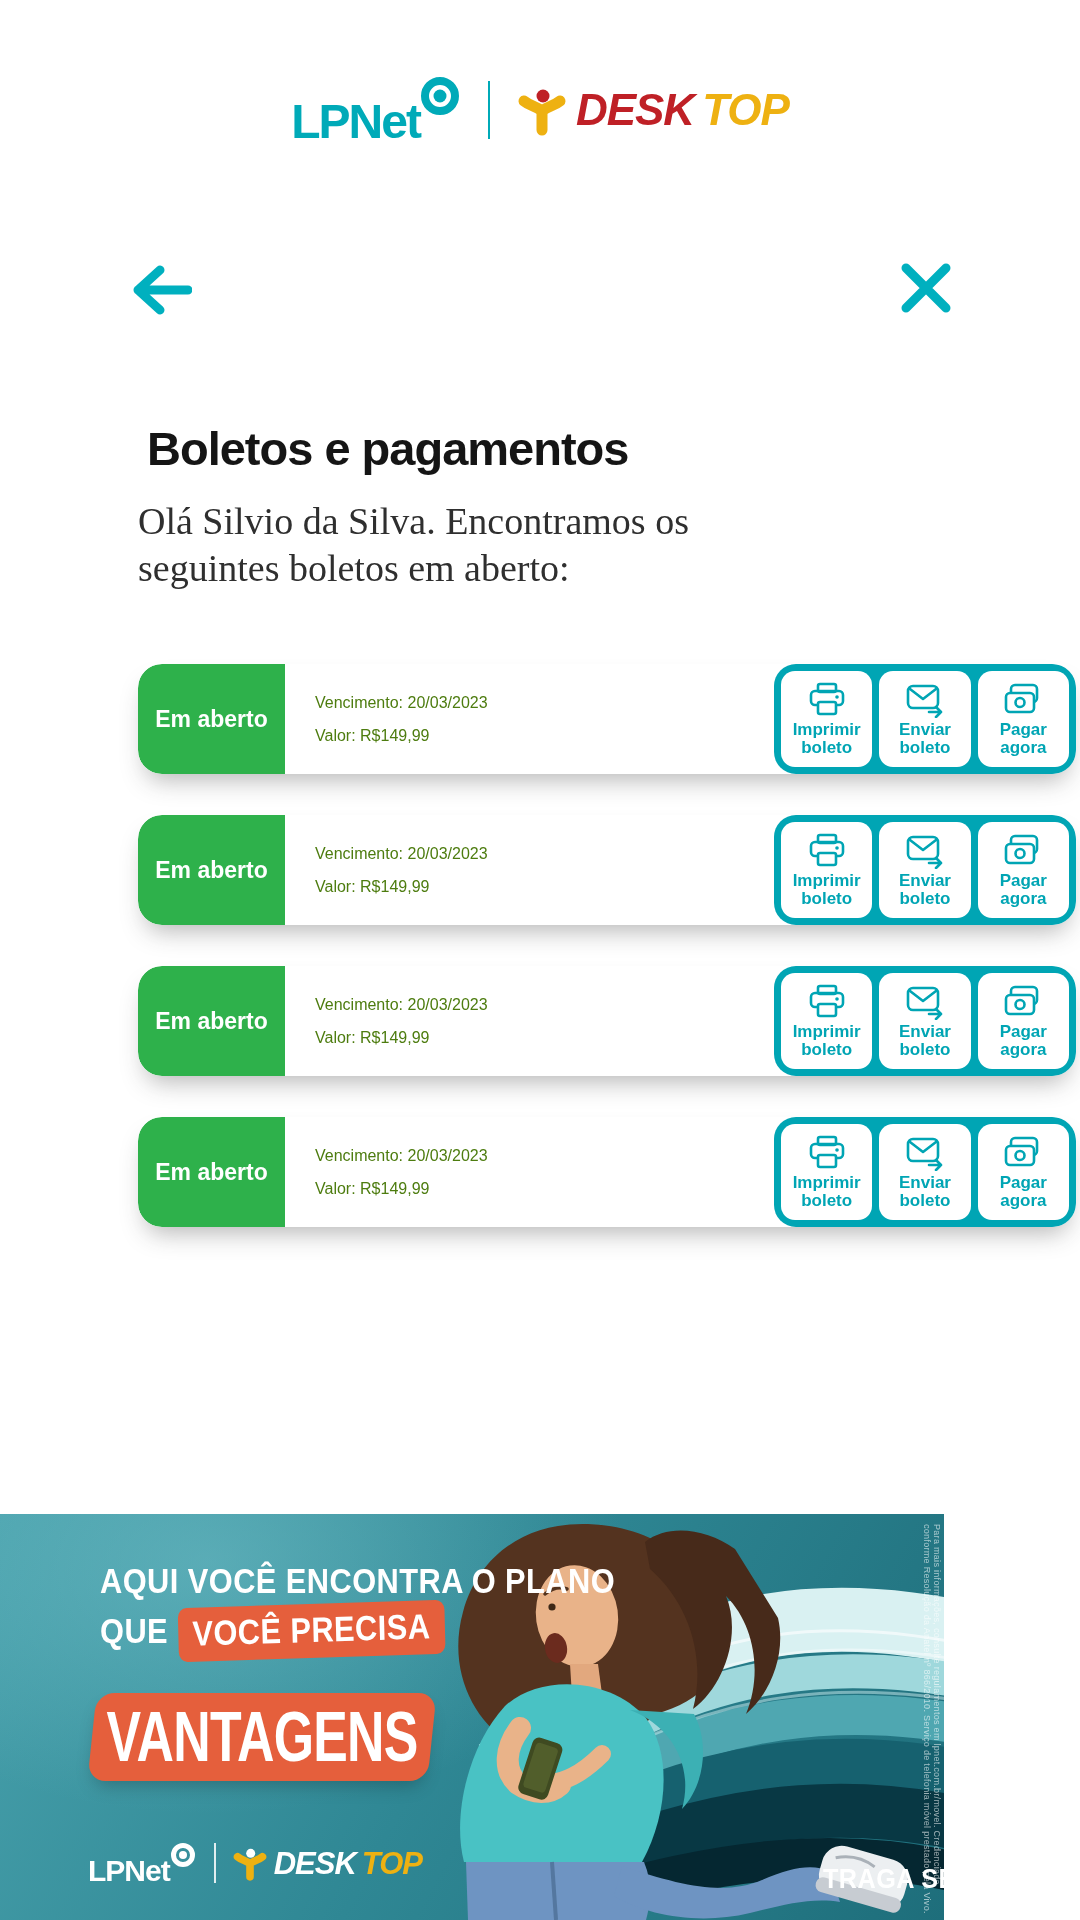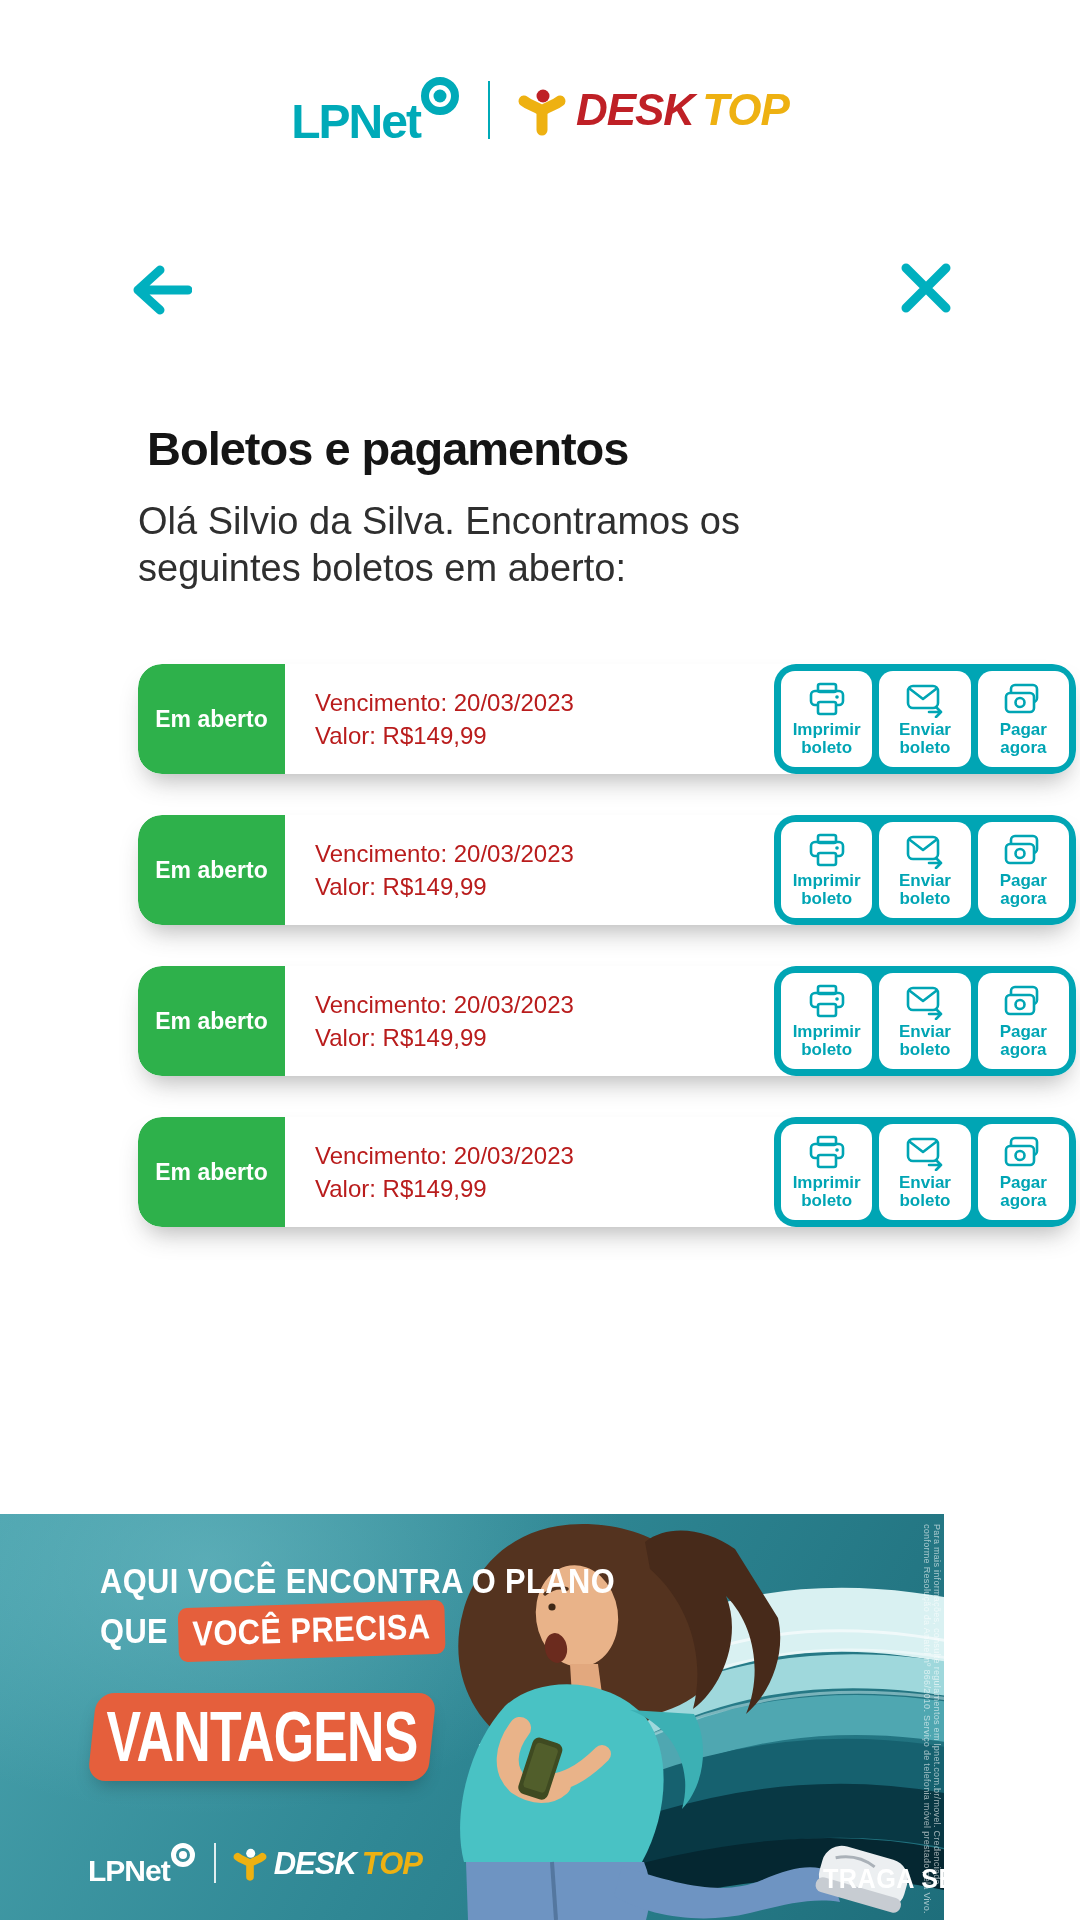--- a/index.html
+++ b/index.html
@@ -23,38 +23,38 @@
   
   .back-btn{position:absolute;left:132px;top:262px;width:60px;height:56px;background:none;border:none;cursor:pointer;padding:0;}
   .close-btn{position:absolute;left:898px;top:258px;width:56px;height:60px;background:none;border:none;cursor:pointer;padding:0;}
   
   .page-title{
     position:absolute;left:138px;top:412px;font-size:47px;font-weight:800;
     color:#151515;letter-spacing:-1px;
   }
   .page-subtitle{
     position:absolute;left:138px;top:498px;width:680px;font-size:38px;
-    color:#2f2f2f;line-height:47px;font-weight:400;
+    color:#2f2f2f;line-height:47px;font-weight:400;font-family:Liberation Serif, serif;
   }
   .cards{position:absolute;left:138px;top:664px;width:802px;}
   .card{
     position:relative;display:flex;width:938px;height:110px;margin-bottom:41px;
     border-radius:24px;overflow:hidden;background:#ffffff;
     box-shadow:0 14px 24px -8px rgba(50,50,50,.35);
   }
   .badge{
     width:147px;flex:0 0 147px;background:#2eb14b;color:#ffffff;
     display:flex;align-items:center;justify-content:center;
     font-size:23px;font-weight:bold;border-radius:24px 0 0 24px;
   }
   .info{
     flex:1;display:flex;flex-direction:column;justify-content:center;
     padding-left:30px;background:#ffffff;
   }
-  .info div{font-size:24px;color:#b91c1c;line-height:33px;}
+  .info div{font-size:16px;color:#4d7c0f;line-height:33px;}
   .actions{
     flex:0 0 302px;width:302px;background:#00a5b4;border-radius:22px;
     display:flex;align-items:center;gap:7px;padding:7px;box-sizing:border-box;
   }
   .action-btn{
     flex:1;height:96px;background:#ffffff;border:none;border-radius:14px;
     display:flex;flex-direction:column;align-items:center;justify-content:center;
     gap:3px;cursor:pointer;padding:4px 2px;
   }
   .action-btn span{

